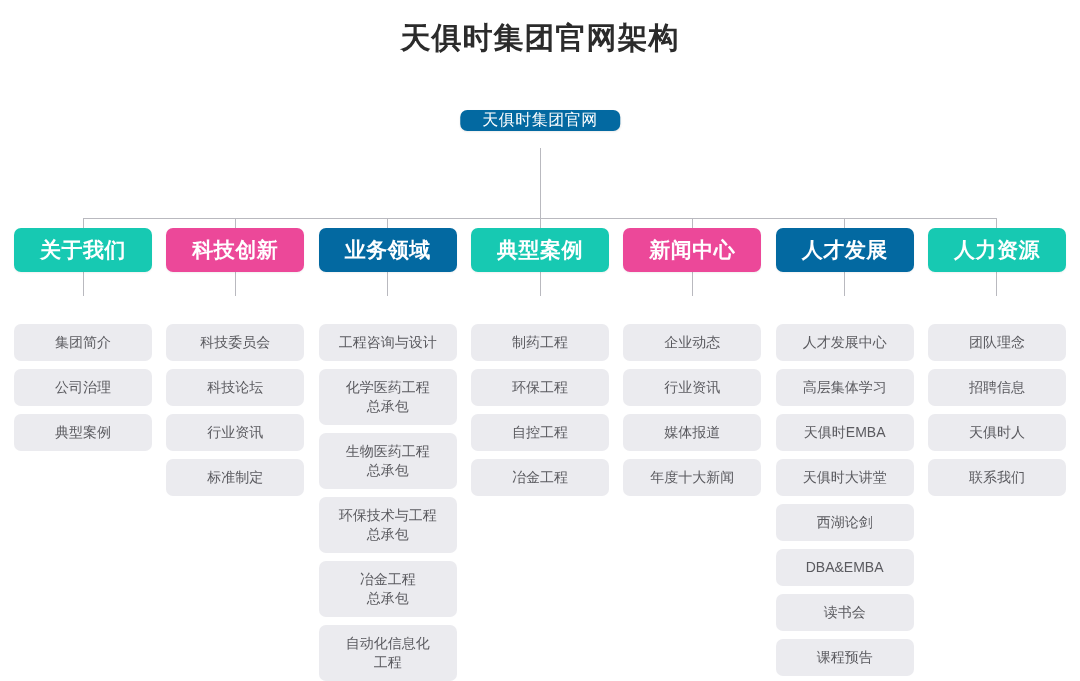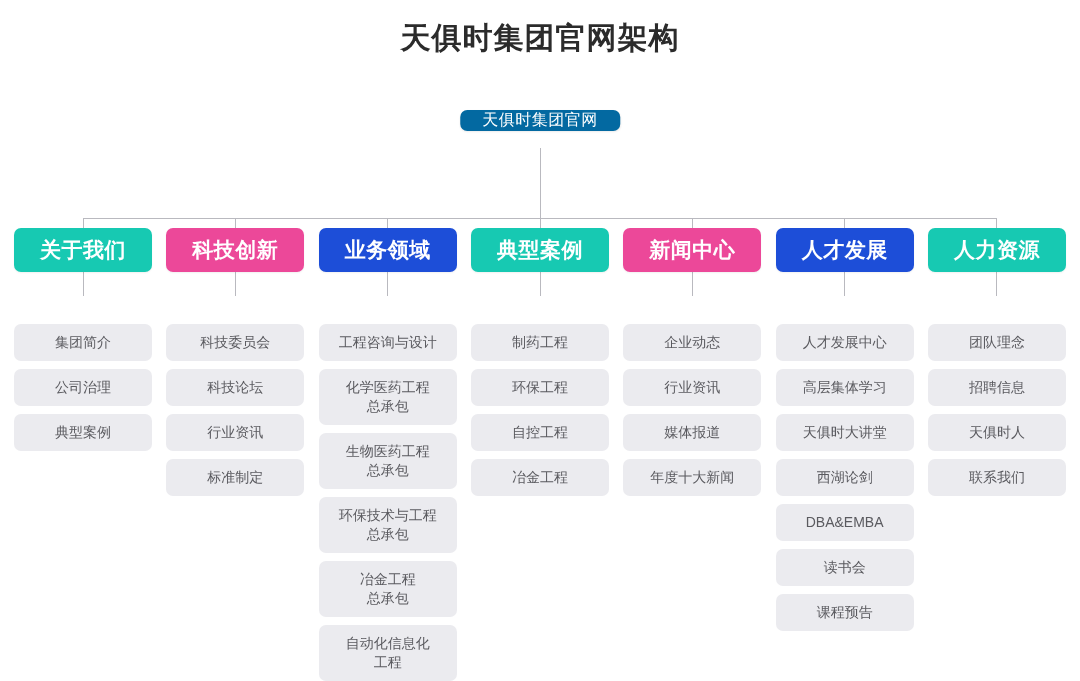--- a/index.html
+++ b/index.html
@@ -86,21 +86,21 @@
     color: #ffffff;
     font-size: 21px;
     font-weight: bold;
     padding: 8px 4px;
     border-radius: 7px;
     letter-spacing: 0.5px;
     box-shadow: 0 1px 2px rgba(0,0,0,0.06);
   }
   .col-header.c-teal   { background: #17c9b2; }
   .col-header.c-yellow { background: #ec4899; }
-  .col-header.c-blue   { background: #1d4ed8; }
+  .col-header.c-blue   { background: #0369a1; }
 
   .items {
     margin-top: 52px;
     width: 138px;
     display: flex;
     flex-direction: column;
     gap: 8px;
   }
   .item {
     width: 138px;
@@ -202,20 +202,21 @@
       <div class="item">媒体报道</div>
       <div class="item">年度十大新闻</div>
     </div>
   </div>
 
   <div class="column">
     <div class="col-header c-blue">人才发展</div>
     <div class="items">
       <div class="item">人才发展中心</div>
       <div class="item">高层集体学习</div>
+      <div class="item">天俱时EMBA</div>
       <div class="item">天俱时大讲堂</div>
       <div class="item">西湖论剑</div>
       <div class="item">DBA&amp;EMBA</div>
       <div class="item">读书会</div>
       <div class="item">课程预告</div>
     </div>
   </div>
 
   <div class="column">
     <div class="col-header c-teal">人力资源</div>

